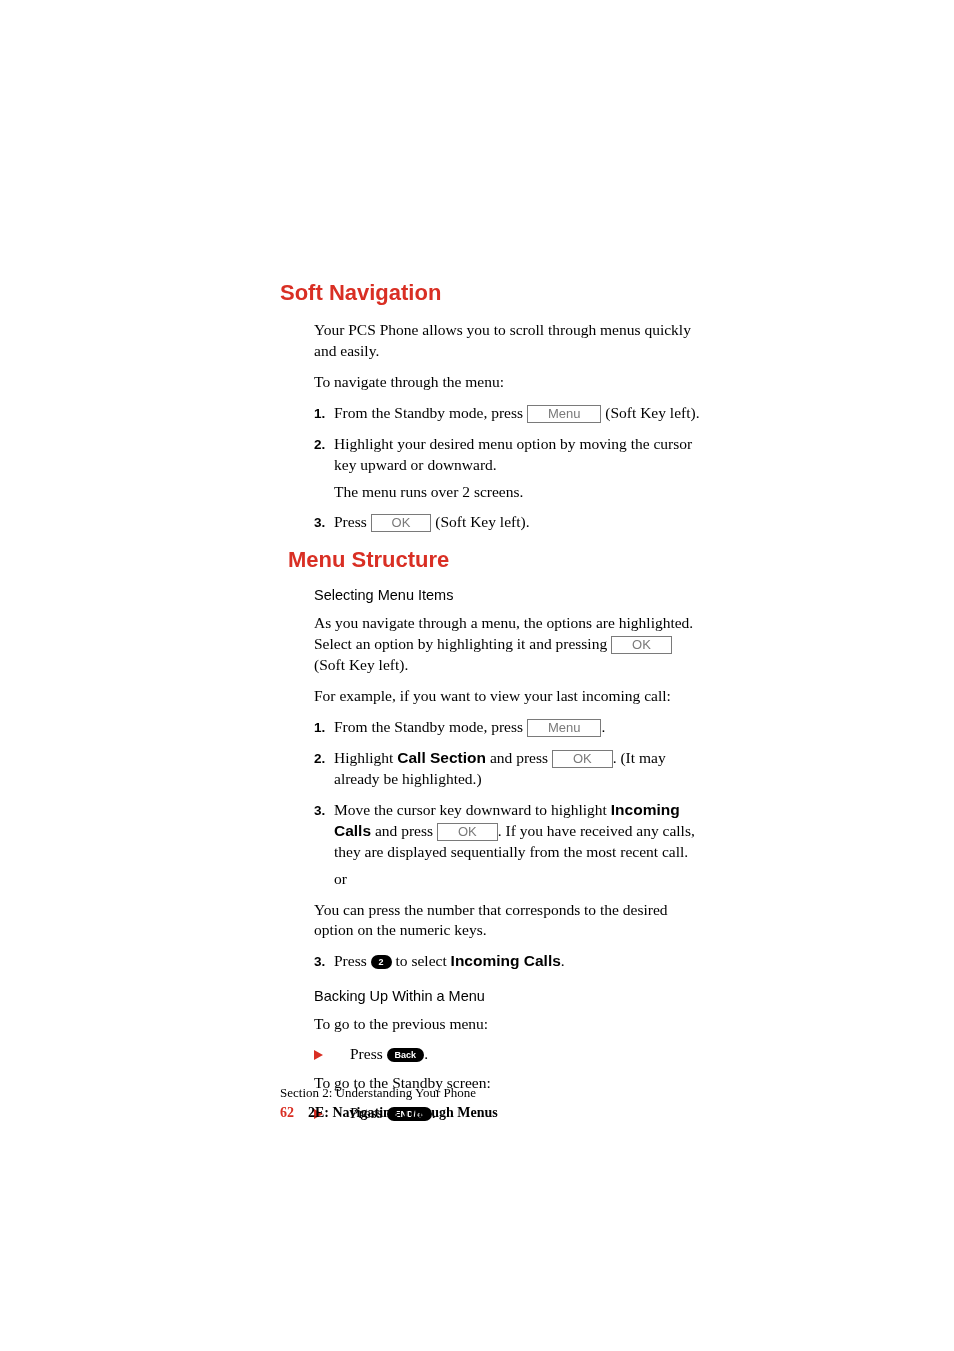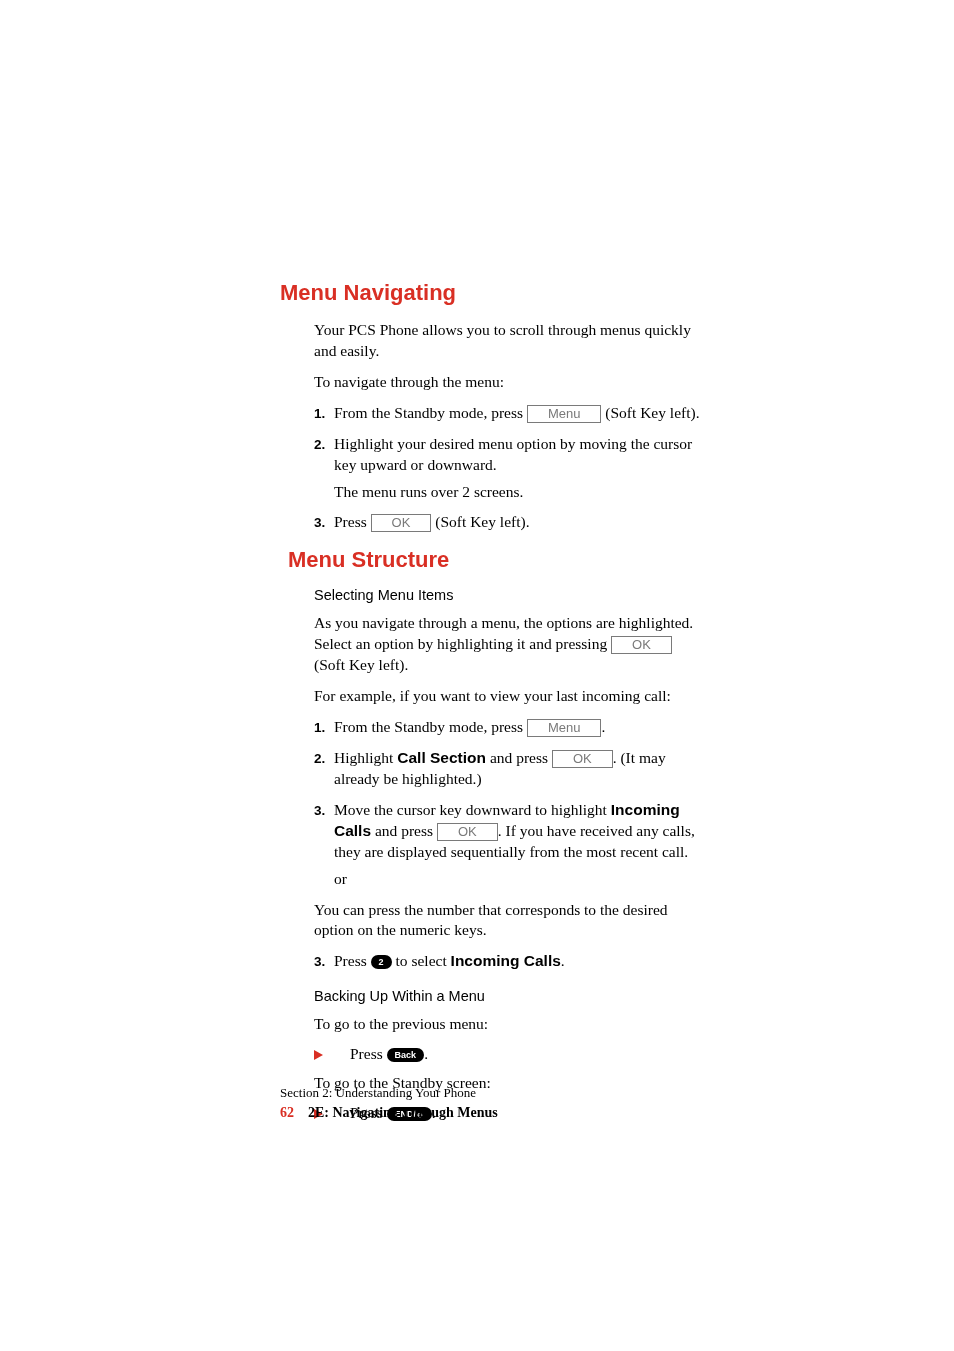--- a/index.html
+++ b/index.html
@@ -128,21 +128,21 @@
     color: #d92f24;
     font-weight: bold;
     margin-right: 14px;
   }
 </style>
 </head>
 <body>
 
 <div class="page">
 
-  <h2 class="section-heading">Menu Navigating</h2>
+  <h2 class="section-heading">Soft Navigation</h2>
 
   <div class="body-indent">
     <p class="para">Your PCS Phone allows you to scroll through menus quickly and easily.</p>
     <p class="para">To navigate through the menu:</p>
 
     <ol class="steps">
       <li>
         <span class="step-num">1.</span>
         <span>From the Standby mode, press </span><span class="key">Menu</span><span> (Soft Key left).</span>
       </li>

